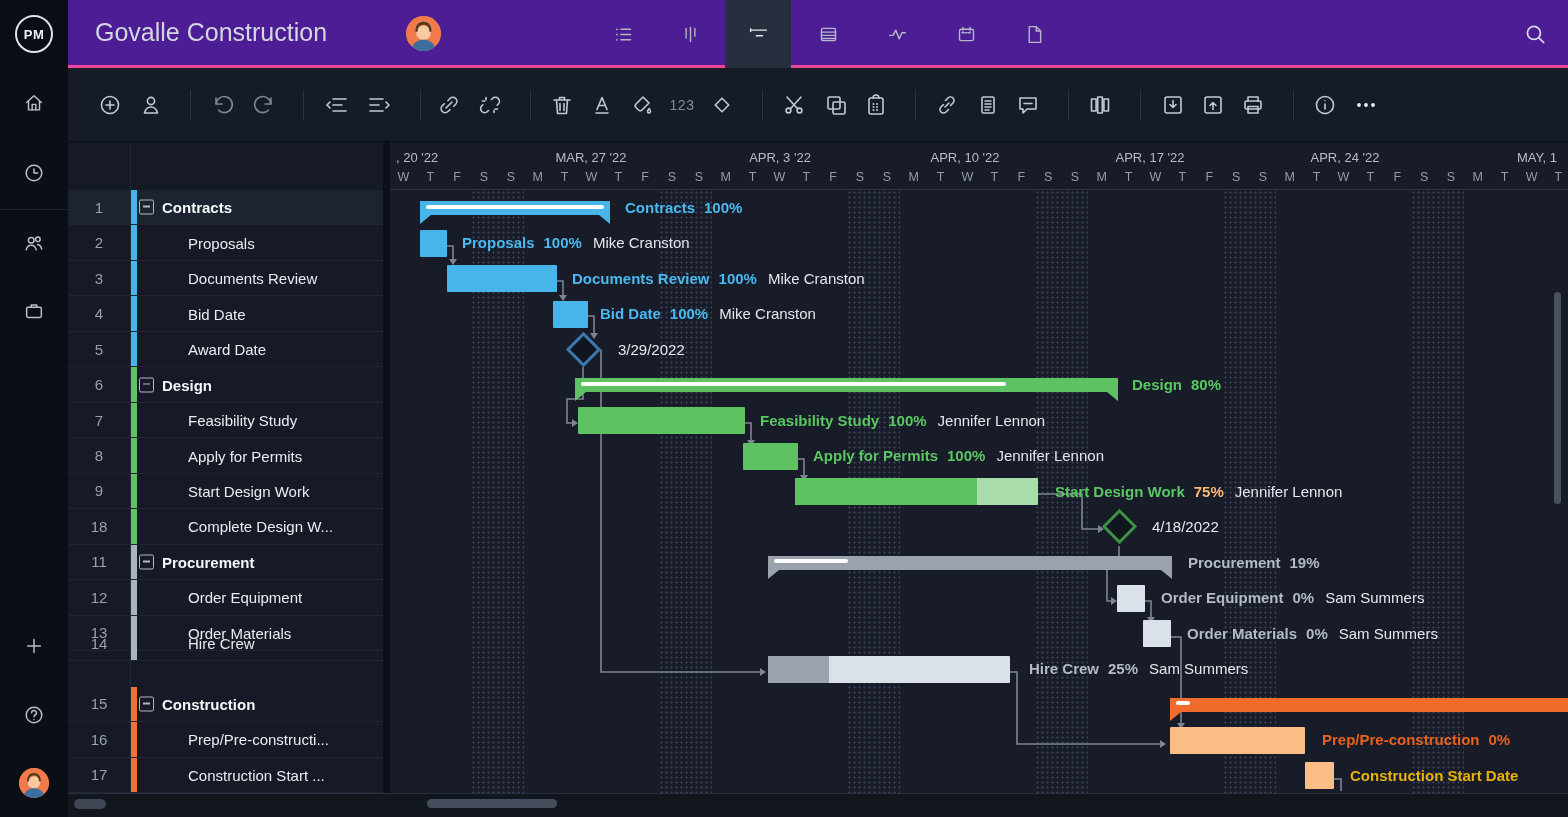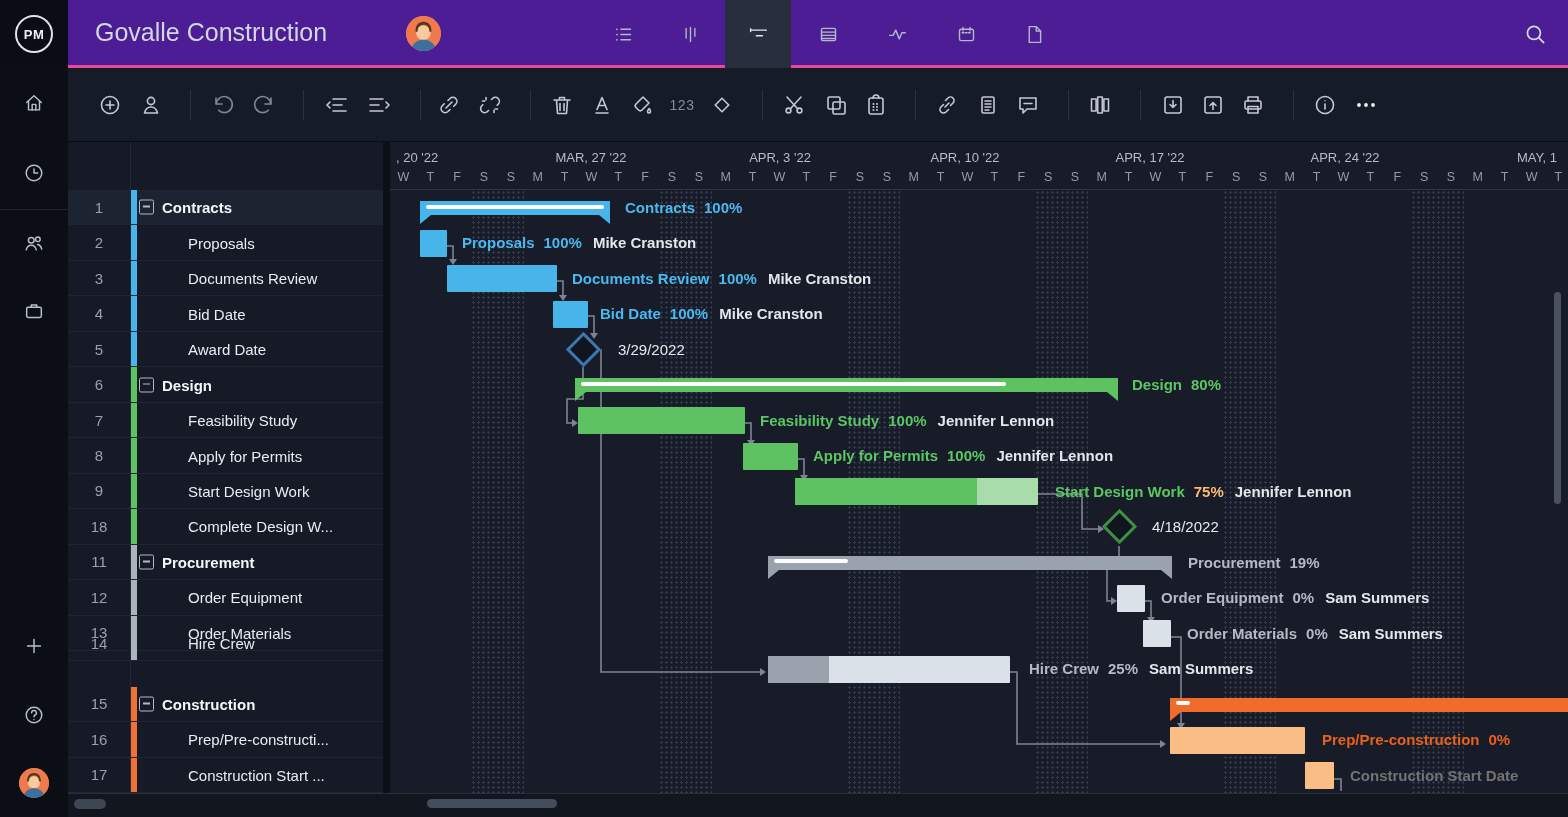--- a/index.html
+++ b/index.html
@@ -56,21 +56,21 @@
 .gbar{position:absolute;border-radius:1px;cursor:pointer}
 .gdone{position:absolute;left:0;top:0;height:100%}
 .sumwrap{position:absolute;cursor:pointer}
 .sumbar{position:absolute;left:0;top:0;width:100%;height:14px}
 .sprog{position:absolute;left:6px;top:3.5px;height:4px;background:#fff;border-radius:2px}
 .notch{position:absolute;top:14px;width:0;height:0}
 .diamond{position:absolute;width:25px;height:25px;background:#10151f;transform:rotate(45deg);cursor:pointer}
 .glabel{position:absolute;font-size:15px;white-space:nowrap;line-height:20px}
 .glabel .nm{font-weight:bold}
 .glabel .pc{font-weight:bold;margin-left:9px}
-.glabel .as{margin-left:11px;font-weight:700}
+.glabel .as{margin-left:11px;font-weight:400}
 .glabel .dt{font-weight:400;color:#e6e9ed}
 
 #botstrip{position:absolute;left:68px;top:793px;width:1500px;height:24px;background:#12161f;border-top:1px solid #272e3c}
 .spill{position:absolute;border-radius:5px;cursor:pointer}
 #vscroll{position:absolute;border-radius:4px;background:#49515f;cursor:pointer}
 </style>
 </head>
 <body>
 
 <div id="app">
@@ -672,21 +672,21 @@
         <div class="glabel" style="left: 639px; top: 517.11px;"><span class="nm" style="color: rgb(179, 186, 196);">Hire Crew</span><span class="pc" style="color: rgb(179, 186, 196);">25%</span><span class="as" style="color: rgb(227, 231, 236);">Sam Summers</span></div>
         <div class="sumwrap" style="left: 780px; top: 555.58px; width: 398px; height: 23px;">
           <div class="sumbar" style="background: rgb(241, 108, 42);">
             <div class="sprog" style="width: 13.51px;"></div>
           </div>
           <div class="notch" style="left: 0px; border-top: 9px solid rgb(241, 108, 42); border-right: 11px solid transparent;"></div>
         </div>
         <div class="gbar" style="left: 780px; top: 584.55px; width: 135px; height: 27px; background: rgb(249, 189, 133);"></div>
         <div class="glabel" style="left: 932px; top: 588.05px;"><span class="nm" style="color: rgb(232, 97, 28);">Prep/Pre-construction</span><span class="pc" style="color: rgb(232, 97, 28);">0%</span></div>
         <div class="gbar" style="left: 915px; top: 620.02px; width: 29px; height: 27px; background: rgb(249, 189, 133);"></div>
-        <div class="glabel" style="left: 960px; top: 623.52px;"><span class="nm" style="color: #737373;">Construction Start Date</span></div>
+        <div class="glabel" style="left: 960px; top: 623.52px;"><span class="nm" style="color: #eab308;">Construction Start Date</span></div>
       </div>
     <div id="botline"></div>
   </div>
 
   <div id="botstrip"></div>
   <div id="scrolls">
       <div class="spill" style="left: 74px; top: 799px; width: 32px; height: 10px; background: rgb(62, 70, 84); position: absolute;"></div>
       <div class="spill" style="left: 427px; top: 799px; width: 130px; height: 9px; background: rgb(69, 77, 92); position: absolute;"></div>
       <div id="vscroll" style="left: 1554px; top: 292px; width: 7px; height: 212px; position: absolute;"></div>
     </div>

